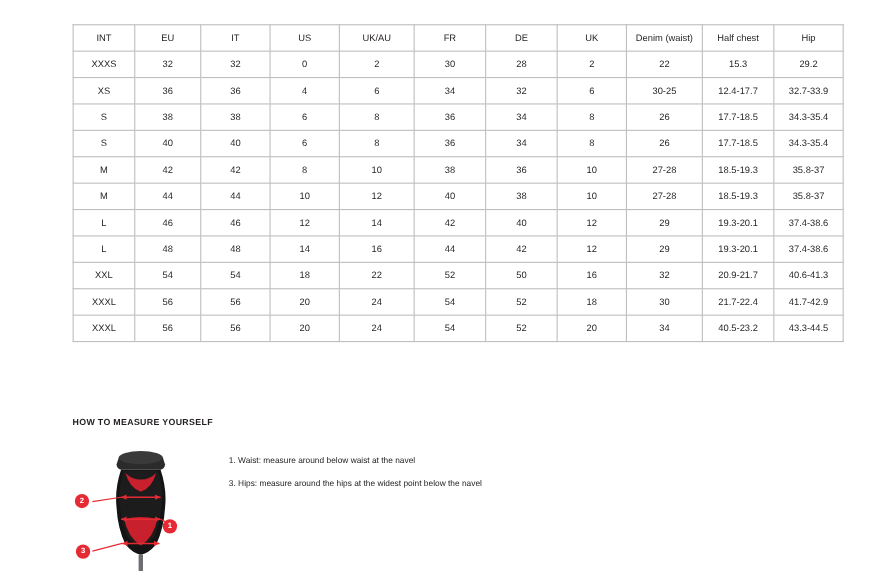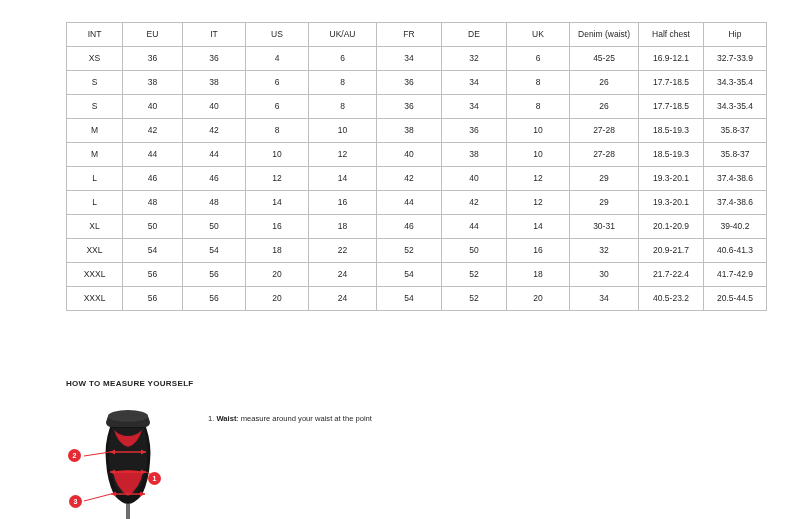--- a/index.html
+++ b/index.html
@@ -91,21 +91,21 @@
     margin-left: 22px;
     padding-top: 14px;
   }
   .note-line {
     font-size: 7.6px;
     color: #231f20;
     margin-bottom: 12px;
     line-height: 1.2;
   }
   .note-line b {
-    font-weight: bold;
+    font-weight: normal;
     text-align: center;
   }
   .badge {
     position: absolute;
     width: 13px;
     height: 13px;
     border-radius: 50%;
     background: #e52a33;
     color: #ffffff;
     font-size: 7px;
@@ -152,30 +152,43 @@
           <th>FR</th>
           <th>DE</th>
           <th>UK</th>
           <th>Denim (waist)</th>
           <th>Half chest</th>
           <th>Hip</th>
         </tr>
       </thead>
       <tbody>
         <tr>
+          <td>XXXS</td>
+          <td>32</td>
+          <td>32</td>
+          <td>0</td>
+          <td>2</td>
+          <td>30</td>
+          <td>28</td>
+          <td>2</td>
+          <td>22</td>
+          <td>15.3</td>
+          <td>29.2</td>
+        </tr>
+        <tr>
           <td>XS</td>
           <td>36</td>
           <td>36</td>
           <td>4</td>
           <td>6</td>
           <td>34</td>
           <td>32</td>
           <td>6</td>
-          <td>45-25</td>
-          <td>16.9-12.1</td>
+          <td>30-25</td>
+          <td>12.4-17.7</td>
           <td>32.7-33.9</td>
         </tr>
         <tr>
           <td>S</td>
           <td>38</td>
           <td>38</td>
           <td>6</td>
           <td>8</td>
           <td>36</td>
           <td>34</td>
@@ -243,33 +256,20 @@
           <td>14</td>
           <td>16</td>
           <td>44</td>
           <td>42</td>
           <td>12</td>
           <td>29</td>
           <td>19.3-20.1</td>
           <td>37.4-38.6</td>
         </tr>
         <tr>
-          <td>XL</td>
-          <td>50</td>
-          <td>50</td>
-          <td>16</td>
-          <td>18</td>
-          <td>46</td>
-          <td>44</td>
-          <td>14</td>
-          <td>30-31</td>
-          <td>20.1-20.9</td>
-          <td>39-40.2</td>
-        </tr>
-        <tr>
           <td>XXL</td>
           <td>54</td>
           <td>54</td>
           <td>18</td>
           <td>22</td>
           <td>52</td>
           <td>50</td>
           <td>16</td>
           <td>32</td>
           <td>20.9-21.7</td>
@@ -292,21 +292,21 @@
           <td>XXXL</td>
           <td>56</td>
           <td>56</td>
           <td>20</td>
           <td>24</td>
           <td>54</td>
           <td>52</td>
           <td>20</td>
           <td>34</td>
           <td>40.5-23.2</td>
-          <td>20.5-44.5</td>
+          <td>43.3-44.5</td>
         </tr>
       </tbody>
     </table>
   </div>
 
   <div class="measure-section">
     <div class="measure-title">HOW TO MEASURE YOURSELF</div>
 
     <div class="measure-body">
 
@@ -344,20 +344,24 @@
           <line x1="80" y1="72" x2="88" y2="76" stroke="#e52a33" stroke-width="1"></line>
         </svg>
         <div class="badge badge-1">1</div>
         <div class="badge badge-2">2</div>
         <div class="badge badge-3">3</div>
       </div>
 
       <div class="notes">
         <div class="note-line">
           <span>1.</span>
-          <b>Waist</b><span>: measure around your waist at the point</span>
+          <b>Waist</b><span>: measure around below waist at the navel</span>
+        </div>
+        <div class="note-line">
+          <span>3.</span>
+          <b>Hips</b><span>: measure around the hips at the widest point below the navel</span>
         </div>
       </div>
 
     </div>
   </div>
 
 </div>
 
 </body></html>

